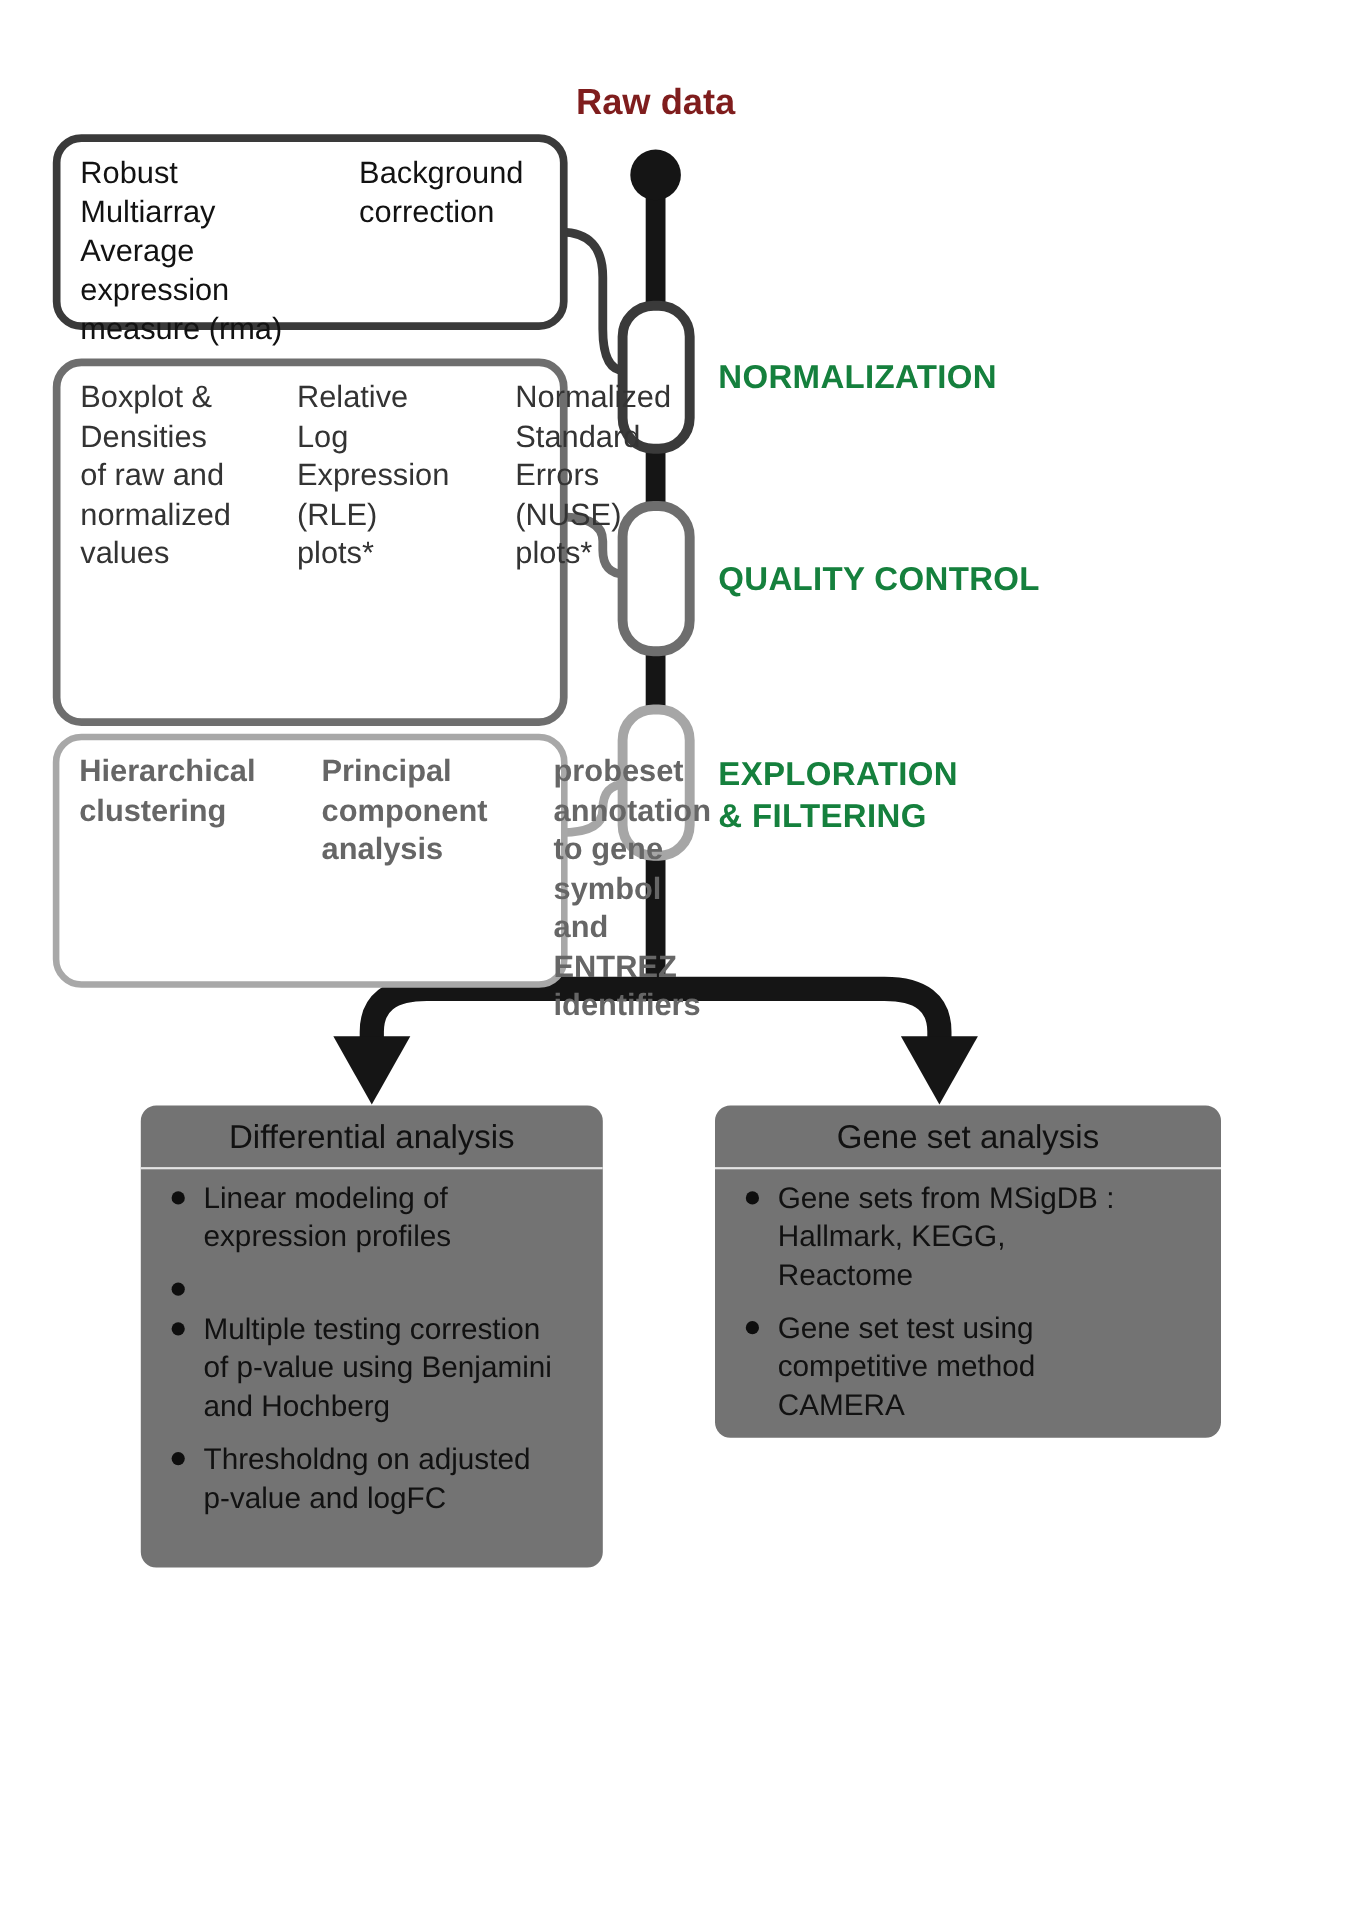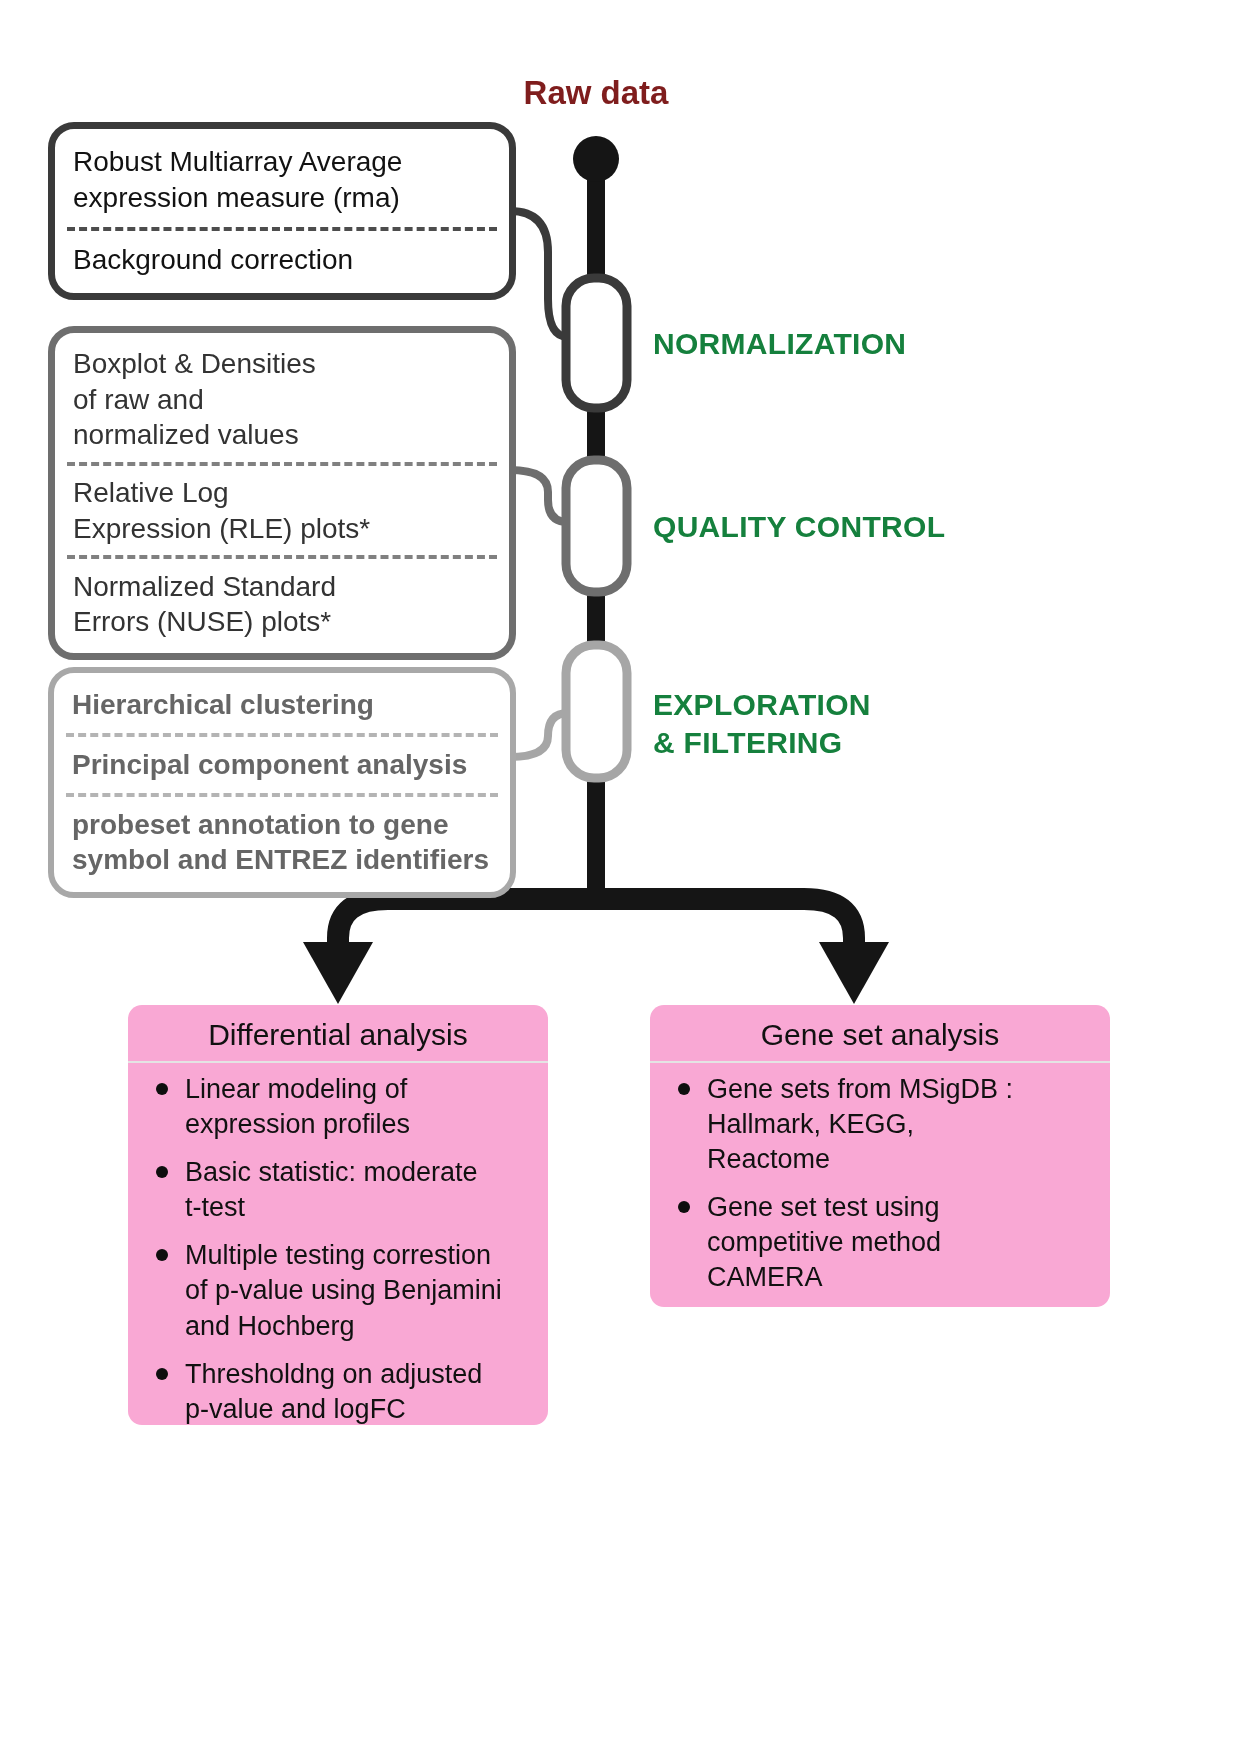--- a/index.html
+++ b/index.html
@@ -10,40 +10,40 @@
   svg.flow { position:absolute; left:0; top:0; }
 
   .raw-data {
     position:absolute; left:450px; top:74px; width:292px;
     text-align:center; font-size:33px; font-weight:bold; color:#7f1d1d;
   }
 
   .stage-box {
     position:absolute; left:48px; width:468px;
     background:#ffffff; border-radius:26px;
-    display:flex; flex-direction:column; justify-content:space-evenly;
+    display:flex; flex-direction:row; justify-content:space-evenly;
     padding:4px 0;
   }
   .sb1 { top:122px; height:178px; border:7px solid #3a3a3a; color:#121212; }
   .sb2 { top:326px; height:334px; border:7px solid #6e6e6e; color:#333333; }
   .sb3 { top:667px; height:231px; border:6px solid #a8a8a8; color:#666666;font-weight:bold; }
 
   .stage-item { padding:6px 18px; font-size:28px; line-height:1.27; white-space:pre-line; }
   .divider { height:0; border-top:4px dashed; margin:0 12px; }
   .d1 { border-color:#4d4d4d; }
   .d2 { border-color:#808080; }
   .d3 { border-color:#b4b4b4; }
 
   .stage-label {
     position:absolute; left:653px; font-size:30px; font-weight:bold;
     color:#15803d; line-height:1.25; white-space:pre-line; letter-spacing:0.3px;
   }
 
   .analysis-box {
-    position:absolute; background:#f9a8d4; border-radius:14px; color:#111;
+    position:absolute; background:#737373; border-radius:14px; color:#111;
     overflow:hidden;
   }
   .ab1 { left:128px; top:1005px; width:420px; height:420px; }
   .ab2 { left:650px; top:1005px; width:460px; height:302px; }
   .analysis-title {
     text-align:center; font-size:30px; padding:13px 0 9px;
     border-bottom:2px solid #e4e4e4;
   }
   .bullet-row { display:flex; align-items:flex-start; padding:9px 14px 4px 28px; }
   .bullet-dot { width:12px; height:12px; border-radius:50%; background:#0e0e0e; margin-top:11px; margin-right:17px; flex:none; }
@@ -110,22 +110,20 @@
 
   <div class="analysis-box ab1">
     <div class="analysis-title">Differential analysis</div>
     <div class="bullet-row">
       <span class="bullet-dot"></span>
       <span class="bullet-text">Linear modeling of
 expression profiles</span>
     </div>
     <div class="bullet-row">
       <span class="bullet-dot"></span>
-      <span class="bullet-text">Basic statistic: moderate
-t-test</span>
     </div>
     <div class="bullet-row">
       <span class="bullet-dot"></span>
       <span class="bullet-text">Multiple testing correstion
 of p-value using Benjamini
 and Hochberg</span>
     </div>
     <div class="bullet-row">
       <span class="bullet-dot"></span>
       <span class="bullet-text">Thresholdng on adjusted

